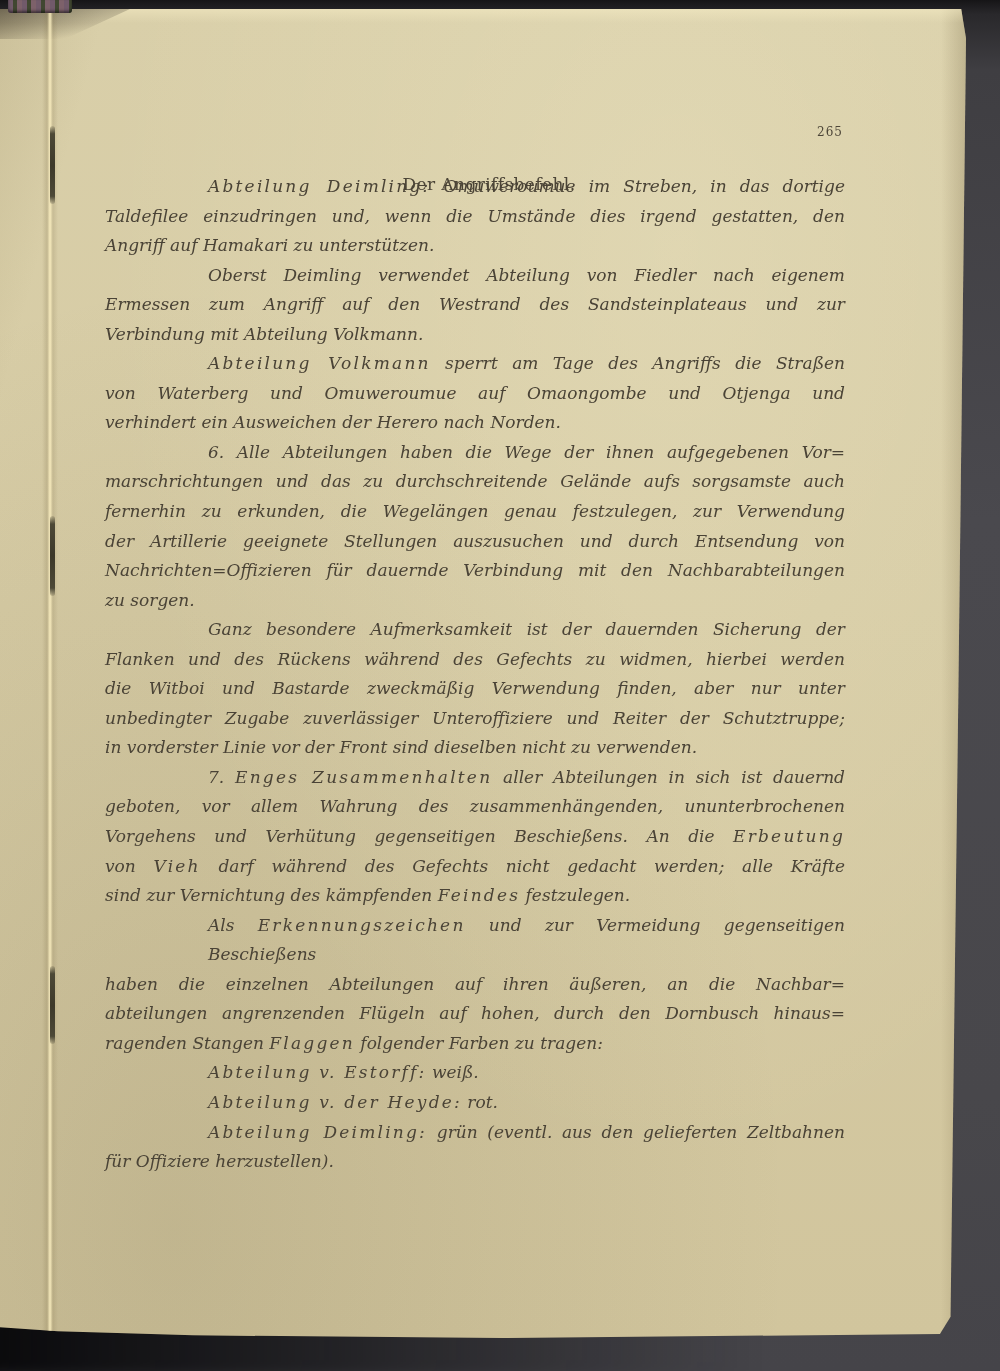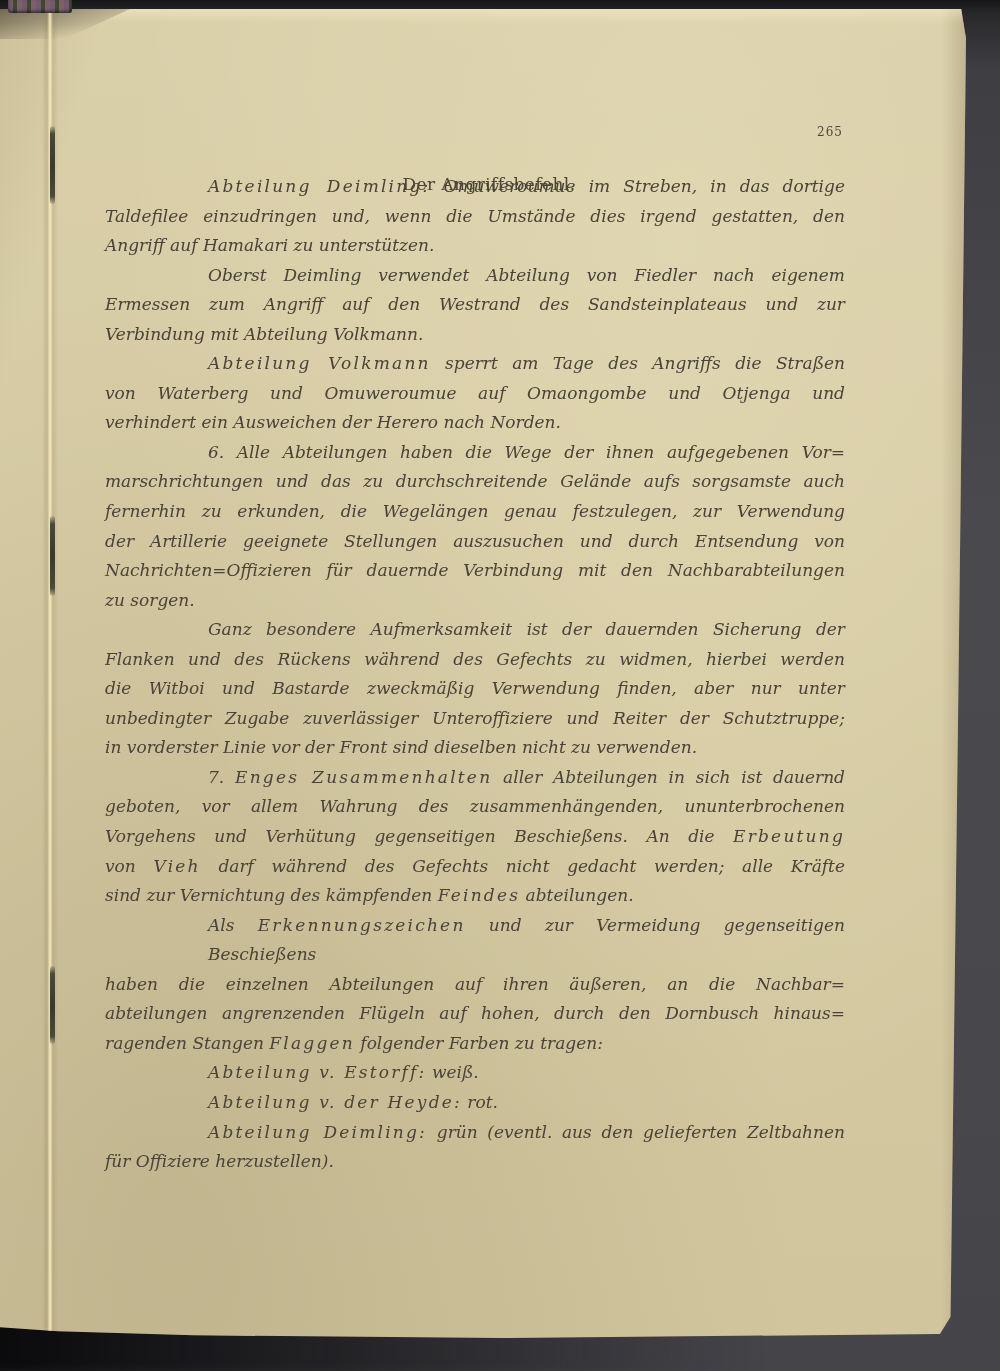--- a/index.html
+++ b/index.html
@@ -113,21 +113,21 @@
           <div class="line just"><span>Flanken und des Rückens während des Gefechts zu widmen, hierbei werden</span></div>
           <div class="line just"><span>die Witboi und Bastarde zweckmäßig Verwendung finden, aber nur unter</span></div>
           <div class="line just"><span>unbedingter Zugabe zuverlässiger Unteroffiziere und Reiter der Schutztruppe;</span></div>
           <div class="line"><span>in vorderster Linie vor der Front sind dieselben nicht zu verwenden.</span></div>
         </div>
         <div class="para">
           <div class="line just indent"><span>7. </span><span class="sp">Enges Zusammenhalten</span><span> aller Abteilungen in sich ist dauernd</span></div>
           <div class="line just"><span>geboten, vor allem Wahrung des zusammenhängenden, ununterbrochenen</span></div>
           <div class="line just"><span>Vorgehens und Verhütung gegenseitigen Beschießens. An die </span><span class="sp">Erbeutung</span></div>
           <div class="line just"><span>von </span><span class="sp">Vieh</span><span> darf während des Gefechts nicht gedacht werden; alle Kräfte</span></div>
-          <div class="line"><span>sind zur Vernichtung des kämpfenden </span><span class="sp">Feindes</span><span> abteilungen.</span></div>
+          <div class="line"><span>sind zur Vernichtung des kämpfenden </span><span class="sp">Feindes</span><span> festzulegen.</span></div>
         </div>
         <div class="para">
           <div class="line just indent"><span>Als </span><span class="sp">Erkennungszeichen</span><span> und zur Vermeidung gegenseitigen Beschießens</span></div>
           <div class="line just"><span>haben die einzelnen Abteilungen auf ihren äußeren, an die Nachbar=</span></div>
           <div class="line just"><span>abteilungen angrenzenden Flügeln auf hohen, durch den Dornbusch hinaus=</span></div>
           <div class="line"><span>ragenden Stangen </span><span class="sp">Flaggen</span><span> folgender Farben zu tragen:</span></div>
         </div>
         <div class="para">
           <div class="line indent"><span class="sp">Abteilung v. Estorff:</span><span> weiß.</span></div>
         </div>

